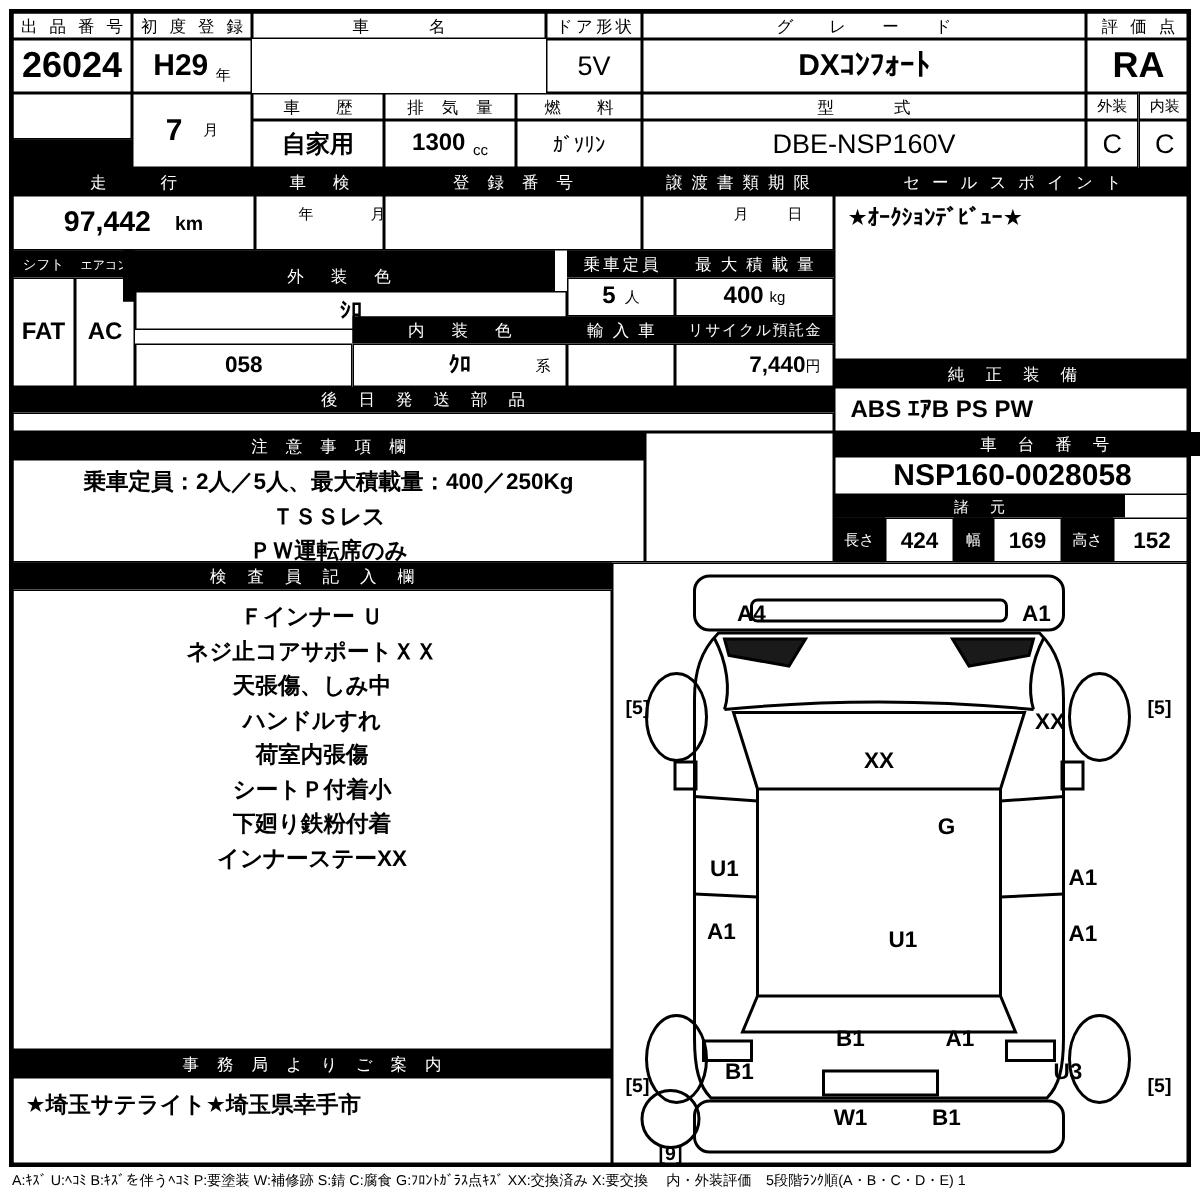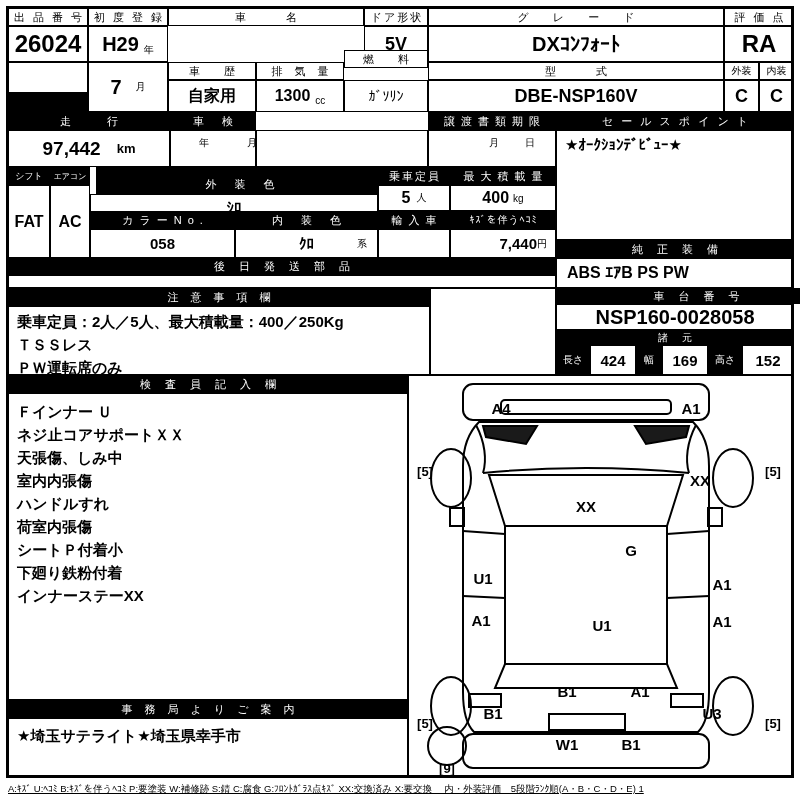--- a/index.html
+++ b/index.html
@@ -7,37 +7,37 @@
   body { background:#fff; font-family:"Liberation Sans","DejaVu Sans",sans-serif; color:#000; }
   .sheet { position:relative; width:800px; height:800px; background:#fff; overflow:hidden; }
   .cell { position:absolute; border:1px solid #000; background:#fff; display:flex;
           align-items:center; justify-content:center; white-space:nowrap; font-size:11px; }
   .bar  { background:#000; color:#fff; font-weight:500; }
   .h1   { background:#fff; color:#000; }
   .black{ background:#000; border:1px solid #000; }
   .frame{ position:absolute; left:6px; top:6px; width:788px; height:772px;
           border:3px solid #000; pointer-events:none; }
   .t24b{font-size:24px;font-weight:bold} .t20b{font-size:20px;font-weight:bold}
-  .t19b{font-size:19px;font-weight:bold} .t18b{font-size:18px;font-weight:bold}
+  .t19b{font-size:19px;font-weight:bold} .t18b{font-size:18px;font-weight:normal}
   .t16b{font-size:16px;font-weight:bold} .t15b{font-size:15px;font-weight:bold}
   .t14 {font-size:14px} .t13b{font-size:13px;font-weight:bold}
   .u10 {font-size:10px} .f10{font-size:10px} .f9{font-size:9px} .f8{font-size:8px}
   .ls1 {letter-spacing:1px;text-indent:1px}   .ls2 {letter-spacing:2px;text-indent:2px}   .ls6 {letter-spacing:6px;text-indent:6px}
   .ls8 {letter-spacing:8px;text-indent:8px}   .ls12{letter-spacing:12px;text-indent:12px}
   .ls14{letter-spacing:14px;text-indent:14px} .ls18{letter-spacing:18px;text-indent:18px}
   .ls24{letter-spacing:24px;text-indent:24px} .ls36{letter-spacing:36px;text-indent:36px}
   .ls40{letter-spacing:40px;text-indent:40px}
   .topleft  { align-items:flex-start; justify-content:flex-start; }
   .topright { align-items:flex-start; justify-content:flex-end; }
   .lnwrap { display:block; white-space:normal; }
-  .ln { display:block; font-size:15px; font-weight:600; line-height:23px; }
+  .ln { display:block; font-size:15px; font-weight:600; line-height:23px;text-align:center; }
   .dlab { font:bold 15px "Liberation Sans","DejaVu Sans",sans-serif; fill:#000; }
   .dsm  { font:bold 13px "Liberation Sans","DejaVu Sans",sans-serif; fill:#000; }
   .legend { position:absolute; left:8px; top:781px; width:786px; height:16px;
-            font-size:9.5px; display:flex; align-items:center;text-decoration:underline; }
+            font-size:9.5px; display:flex; align-items:flex-start; }
 </style>
 </head>
 <body>
 
 <div class="sheet">
 
   <div class="cell h1" style="left:8px;top:8px;width:80px;height:18px">
       <span class="ls8">出品番号</span>
     </div>
   <div class="cell" style="left:8px;top:26px;width:80px;height:36px">
@@ -91,21 +91,21 @@
     </div>
 
   <div class="cell h1" style="left:256px;top:62px;width:88px;height:18px">
       <span class="ls12">排気量</span>
     </div>
   <div class="cell" style="left:256px;top:80px;width:88px;height:32px">
     <span class="t16b">1300</span>
     <span class="u10" style="margin-left:5px;align-self:flex-end;margin-bottom:5px">cc</span>
   </div>
 
-  <div class="cell h1" style="left:344px;top:50px;width:84px;height:18px">
+  <div class="cell h1" style="left:344px;top:62px;width:84px;height:18px">
       <span class="ls24">燃料</span>
     </div>
   <div class="cell" style="left:344px;top:80px;width:84px;height:32px">
       <span class="t14">ｶﾞｿﾘﾝ</span>
     </div>
 
   <div class="cell h1" style="left:428px;top:62px;width:296px;height:18px">
       <span class="ls40">型式</span>
     </div>
   <div class="cell" style="left:428px;top:80px;width:296px;height:32px">
@@ -133,20 +133,23 @@
     <span class="t13b" style="margin-left:16px">km</span>
   </div>
 
   <div class="cell bar" style="left:170px;top:112px;width:86px;height:18px">
       <span class="ls18">車検</span>
     </div>
   <div class="cell topleft" style="left:170px;top:130px;width:86px;height:37px;padding:5px 0 0 14px">
       <span class="u10 ls14">年　月</span>
     </div>
 
+  <div class="cell bar" style="left:256px;top:112px;width:172px;height:18px">
+      <span class="ls12">登録番号</span>
+    </div>
   <div class="cell" style="left:256px;top:130px;width:172px;height:37px"></div>
 
   <div class="cell bar" style="left:428px;top:112px;width:128px;height:18px">
       <span class="ls6">譲渡書類期限</span>
     </div>
   <div class="cell topright" style="left:428px;top:130px;width:128px;height:37px;padding:5px 12px 0 12px">
       <span class="u10 ls8">月　日</span>
     </div>
 
   <div class="cell bar" style="left:556px;top:112px;width:238px;height:18px">
@@ -163,21 +166,21 @@
       <span class="t16b">FAT</span>
     </div>
 
   <div class="cell bar f8" style="left:50px;top:167px;width:40px;height:18px">
       <span>エアコン</span>
     </div>
   <div class="cell" style="left:50px;top:185px;width:40px;height:73px">
       <span class="t16b">AC</span>
     </div>
 
-  <div class="cell bar" style="left:96px;top:167px;width:288px;height:34px">
+  <div class="cell bar" style="left:82px;top:167px;width:288px;height:34px">
       <span class="ls18">外装色</span>
     </div>
   <div class="cell" style="left:90px;top:194px;width:288px;height:26px">
       <span class="t15b">ｼﾛ</span>
     </div>
 
   <div class="cell bar" style="left:378px;top:167px;width:72px;height:18px">
       <span class="ls2">乗車定員</span>
     </div>
   <div class="cell" style="left:378px;top:185px;width:72px;height:26px">
@@ -186,42 +189,39 @@
   </div>
 
   <div class="cell bar" style="left:450px;top:167px;width:106px;height:18px">
       <span class="ls6">最大積載量</span>
     </div>
   <div class="cell" style="left:450px;top:185px;width:106px;height:26px">
     <span class="t16b">400</span>
     <span class="u10" style="margin-left:4px">kg</span>
   </div>
 
-  <div class="cell bar" style="left:90px;top:211px;width:145px;height:18px">
-      <span class="ls6">カラーNo.</span>
-    </div>
   <div class="cell" style="left:90px;top:229px;width:145px;height:29px">
       <span class="t15b">058</span>
     </div>
 
   <div class="cell bar" style="left:235px;top:211px;width:143px;height:18px">
       <span class="ls18">内装色</span>
     </div>
   <div class="cell" style="left:235px;top:229px;width:143px;height:29px">
     <span class="t15b">ｸﾛ</span>
     <span class="u10" style="position:absolute;right:10px">系</span>
   </div>
 
   <div class="cell bar" style="left:378px;top:211px;width:72px;height:18px">
       <span class="ls6">輸入車</span>
     </div>
   <div class="cell" style="left:378px;top:229px;width:72px;height:29px"></div>
 
   <div class="cell bar f10" style="left:450px;top:211px;width:106px;height:18px">
-      <span class="ls1">ｷｽﾞを伴うﾍｺﾐ</span>
+      <span class="ls1">リサイクル預託金</span>
     </div>
   <div class="cell" style="left:450px;top:229px;width:106px;height:29px;justify-content:flex-end;padding-right:8px">
     <span class="t15b">7,440</span>
     <span class="u10">円</span>
   </div>
 
   <div class="cell bar" style="left:8px;top:258px;width:548px;height:17px">
       <span class="ls14">後日発送部品</span>
     </div>
   <div class="cell" style="left:8px;top:275px;width:548px;height:13px"></div>
@@ -243,21 +243,21 @@
   </div>
   <div class="cell" style="left:430px;top:288px;width:126px;height:87px"></div>
 
   <div class="cell bar" style="left:556px;top:288px;width:281px;height:16px">
       <span class="ls14">車台番号</span>
     </div>
   <div class="cell" style="left:556px;top:304px;width:238px;height:26px">
       <span class="t20b">NSP160-0028058</span>
     </div>
 
-  <div class="cell bar f10" style="left:556px;top:330px;width:238px;height:15px">
+  <div class="cell bar f10" style="left:556px;top:330px;width:194px;height:15px">
       <span class="ls14">諸元</span>
     </div>
   <div class="cell bar f10" style="left:556px;top:345px;width:34px;height:30px">
       <span>長さ</span>
     </div>
   <div class="cell" style="left:590px;top:345px;width:46px;height:30px">
       <span class="t15b">424</span>
     </div>
   <div class="cell bar f10" style="left:636px;top:345px;width:26px;height:30px">
       <span>幅</span>
@@ -272,21 +272,20 @@
       <span class="t15b">152</span>
     </div>
 
   <div class="cell bar" style="left:8px;top:375px;width:400px;height:18px">
       <span class="ls14">検査員記入欄</span>
     </div>
   <div class="cell topleft lnwrap" style="left:8px;top:393px;width:400px;height:307px;padding:6px 8px">
     <span class="ln">Ｆインナー Ｕ</span>
     <span class="ln">ネジ止コアサポートＸＸ</span>
     <span class="ln">天張傷、しみ中</span>
-    <span class="ln">室内内張傷</span>
     <span class="ln">ハンドルすれ</span>
     <span class="ln">荷室内張傷</span>
     <span class="ln">シートＰ付着小</span>
     <span class="ln">下廻り鉄粉付着</span>
     <span class="ln">インナーステーXX</span>
   </div>
 
   <div class="cell bar" style="left:8px;top:700px;width:400px;height:18px">
       <span class="ls12">事務局よりご案内</span>
     </div>

